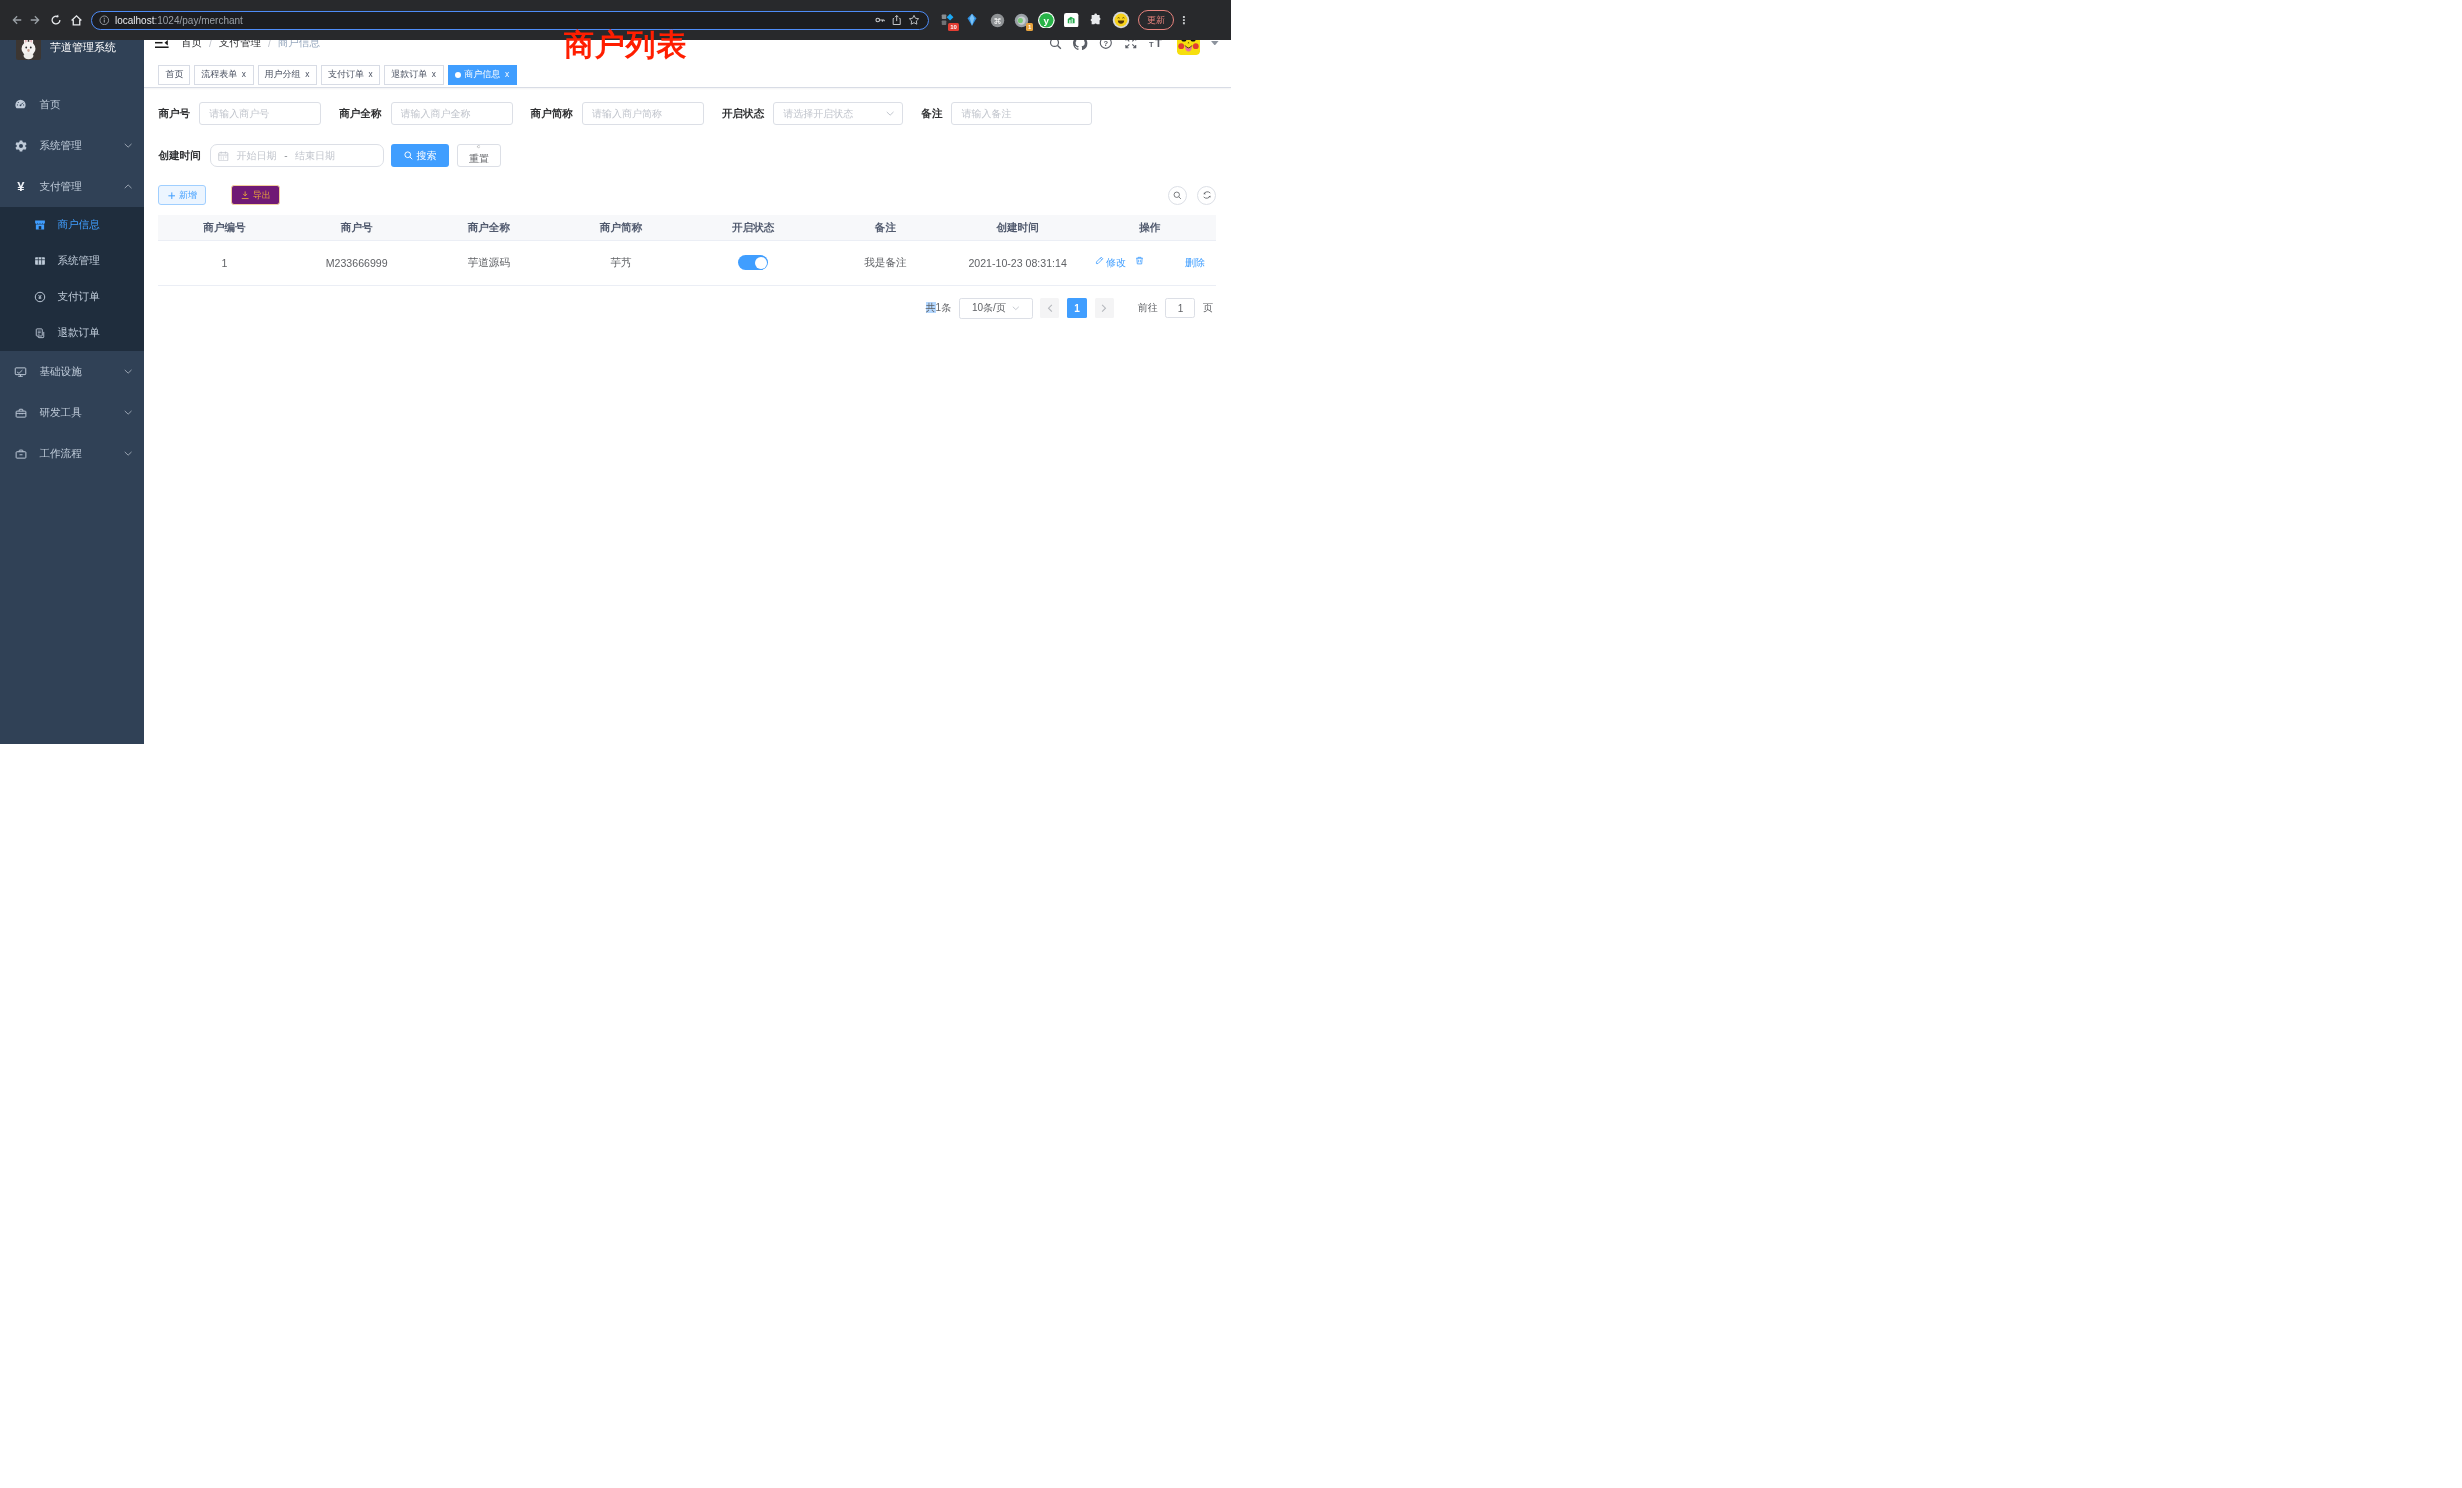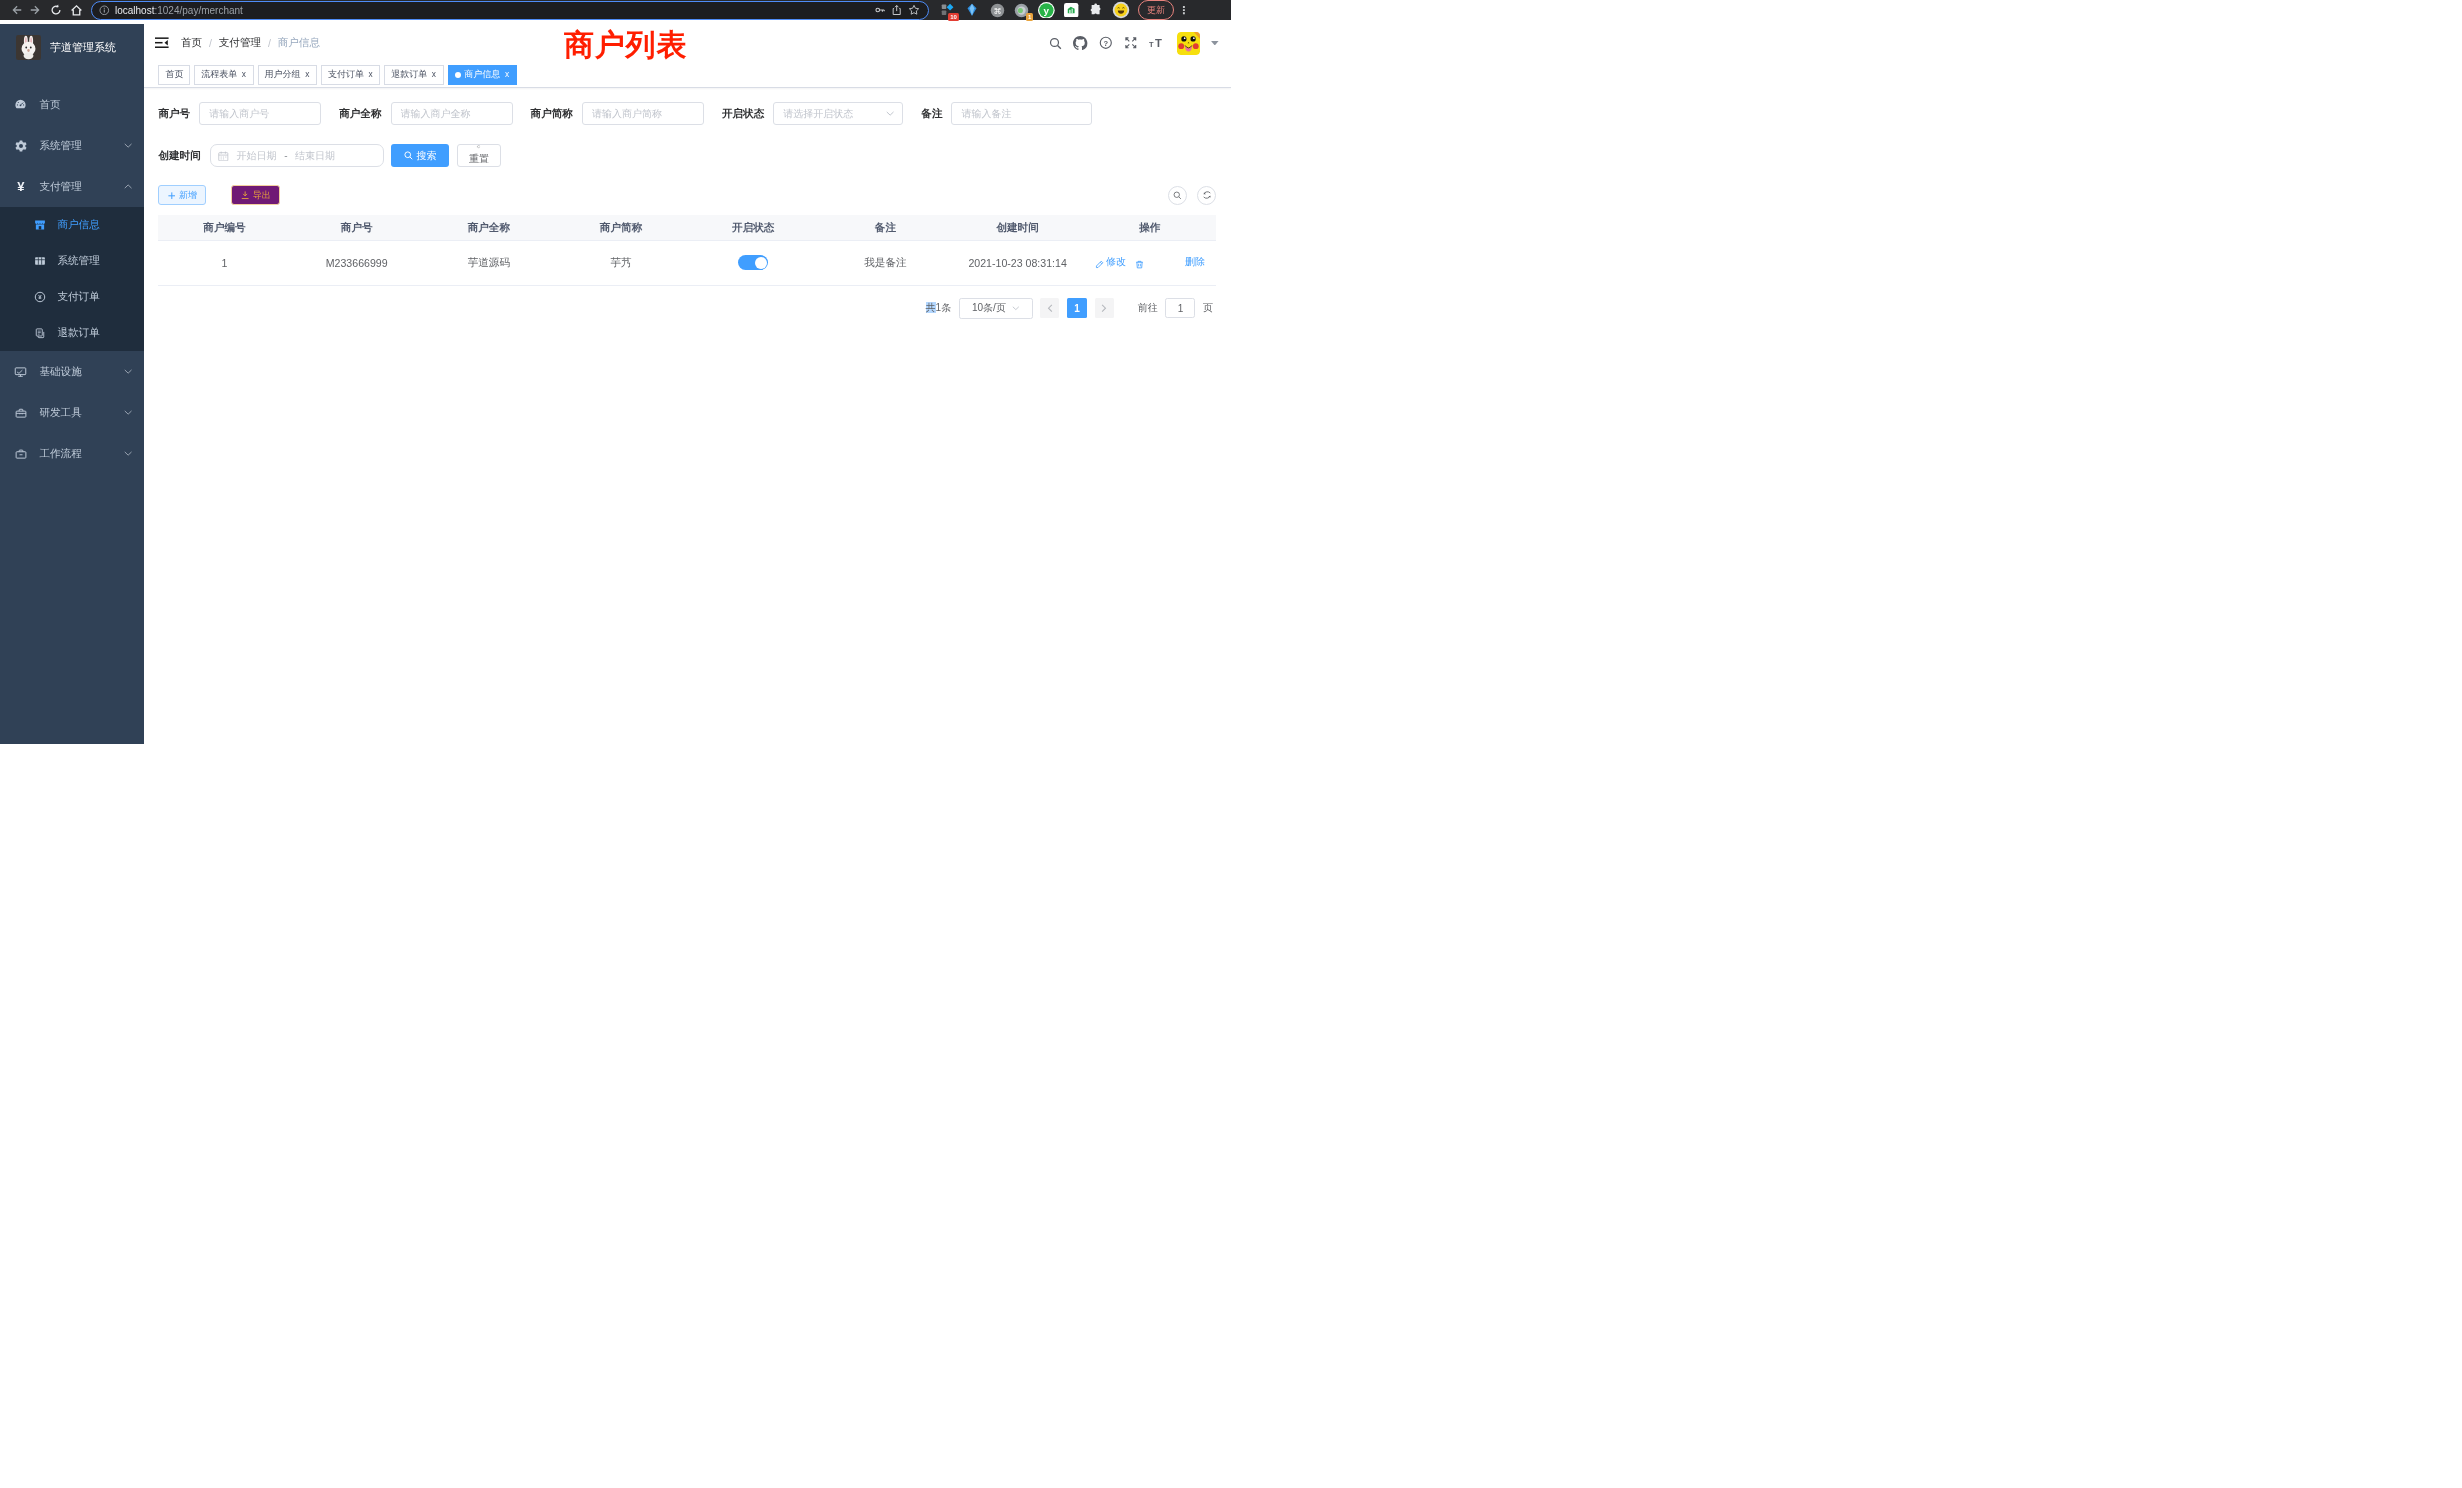--- a/index.html
+++ b/index.html
@@ -1,21 +1,21 @@
 <!DOCTYPE html>
 <html style="font-size:12px"><head>
 <meta charset="utf-8">
 <style>
   * { margin:0; padding:0; box-sizing:border-box; }
   html,body { background:#fff; }
   .screen { position:relative; width:1231px; height:744px; overflow:hidden;
             font-family:"Liberation Sans","DejaVu Sans",sans-serif; }
 
   
-  .chrome { position:absolute; top:0; left:0; width:100%; height:20px; background:#28292c;
+  .chrome { position:absolute; top:0; left:0; width:100%; height:40px; background:#28292c;
             display:flex; align-items:center; padding:0 6px; z-index:40; }
   .chrome-btn { width:20px; height:20px; display:flex; align-items:center; justify-content:center; flex-shrink:0; }
   .urlbar { height:19px; margin-left:4.5px; width:838px; background:#1c1d20; border:1.5px solid #4e8cf7;
             border-radius:10.6px; display:flex; align-items:center; padding:0 7.6px; gap:5.3px; }
   .url-text { font-size:10px; color:#e8eaed; white-space:nowrap; }
   .url-rest { color:#9aa0a6; }
   .urlbar .spacer { flex:1; }
   .ext-row { display:flex; align-items:center; gap:6.8px; margin-left:10px; }
   .ext { position:relative; width:18px; height:18px; display:flex; align-items:center; justify-content:center; }
   .badge { position:absolute; bottom:-1.5px; right:-2.3px; background:#e33d32; color:#fff; font-size:6px; font-weight:700;
@@ -88,21 +88,21 @@
   .tool-right { margin-left:auto; display:flex; gap:10px; }
   .circle-btn { width:19px; height:19px; border-radius:50%; border:0.8px solid #dcdfe6; background:#fff;
                 display:flex; align-items:center; justify-content:center; color:#606266; cursor:pointer; }
 
   .grid { margin-top:10px; width:100%; border-collapse:collapse; table-layout:fixed; }
   .grid th { height:25px; background:#f7f8fa; color:#515a6e; font-size:10.6px; font-weight:700; text-align:center; }
   .grid td { height:45px; text-align:center; font-size:10.6px; color:#606266; border-bottom:0.8px solid #ebeef5; }
   .grid tr.data-row { border-top:0.8px solid #ebeef5; }
   .toggle { display:inline-block; width:30px; height:15px; border-radius:7.6px; background:#409eff; position:relative; cursor:pointer; vertical-align:middle; }
   .toggle .knob { position:absolute; right:1.5px; top:1.5px; width:12px; height:12px; border-radius:50%; background:#fff; }
-  .op-link { color:#409eff; font-size:10px; display:inline-flex; align-items:flex-end; gap:2.3px; cursor:pointer; }
+  .op-link { color:#409eff; font-size:10px; display:inline-flex; align-items:flex-start; gap:2.3px; cursor:pointer; }
   .op-link + .op-link { margin-left:9px;gap:41px; }
 
   .pager { margin-top:12px; display:flex; align-items:center; justify-content:flex-end; gap:7.6px;
            font-size:10px; color:#606266; padding-right:3px; }
   .hl { background:#b3d7ff; }
   .psel { width:74px; height:21px; border:0.8px solid #dcdfe6; border-radius:2.3px; display:flex; align-items:center;
           justify-content:center; gap:6px; color:#606266; cursor:pointer; background:#fff; }
   .pbtn { width:19px; height:20px; background:#f4f4f5; border-radius:1.5px; display:flex; align-items:center;
           justify-content:center; color:#b4b7bc; cursor:pointer; }
   .pnum { min-width:20px; height:20px; background:#409eff; color:#fff; border-radius:1.5px; display:flex;

